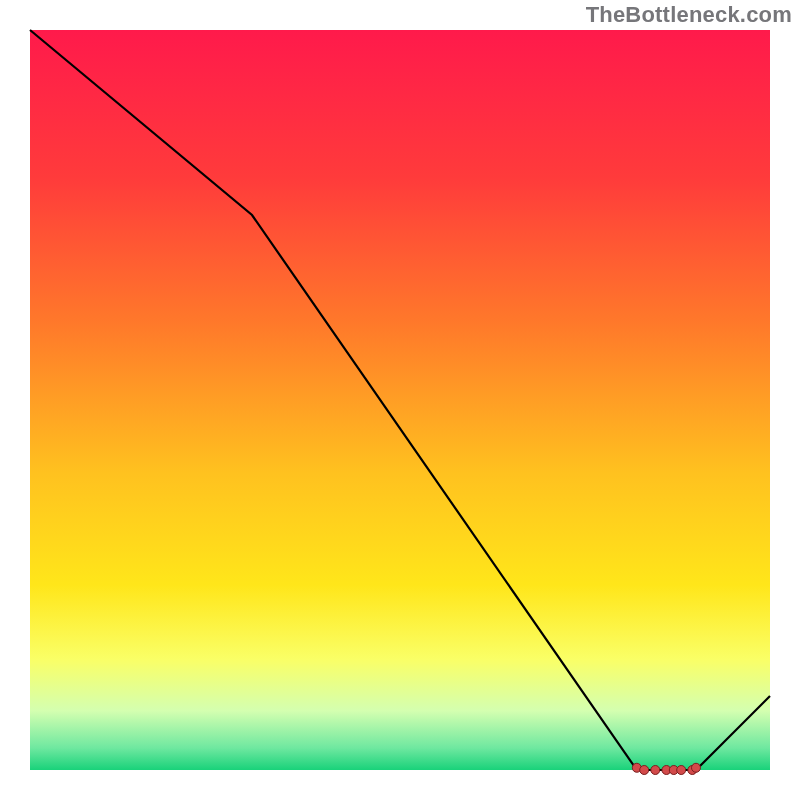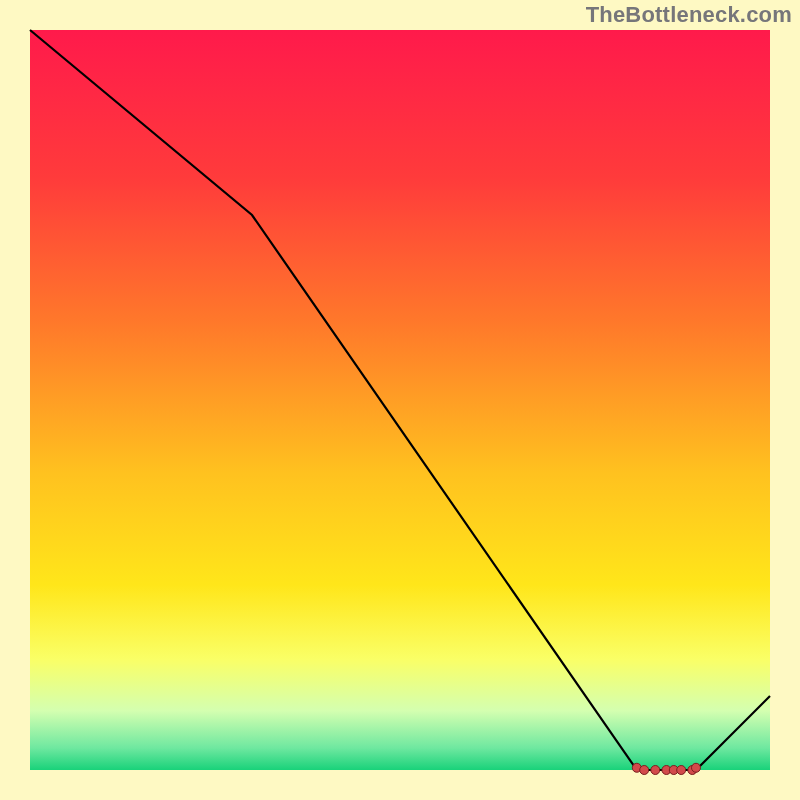--- a/index.html
+++ b/index.html
@@ -7,21 +7,21 @@
     padding: 0;
     width: 800px;
     height: 800px;
     background: #000;
     overflow: hidden;
   }
   .frame {
     position: relative;
     width: 800px;
     height: 800px;
-    background: #fef9c3;
+    background: #ffffff;
   }
   .attribution {
     position: absolute;
     top: 2px;
     right: 8px;
     font-family: Arial, Helvetica, sans-serif;
     font-size: 22px;
     font-weight: 600;
     color: #76767a;
     letter-spacing: 0.2px;

